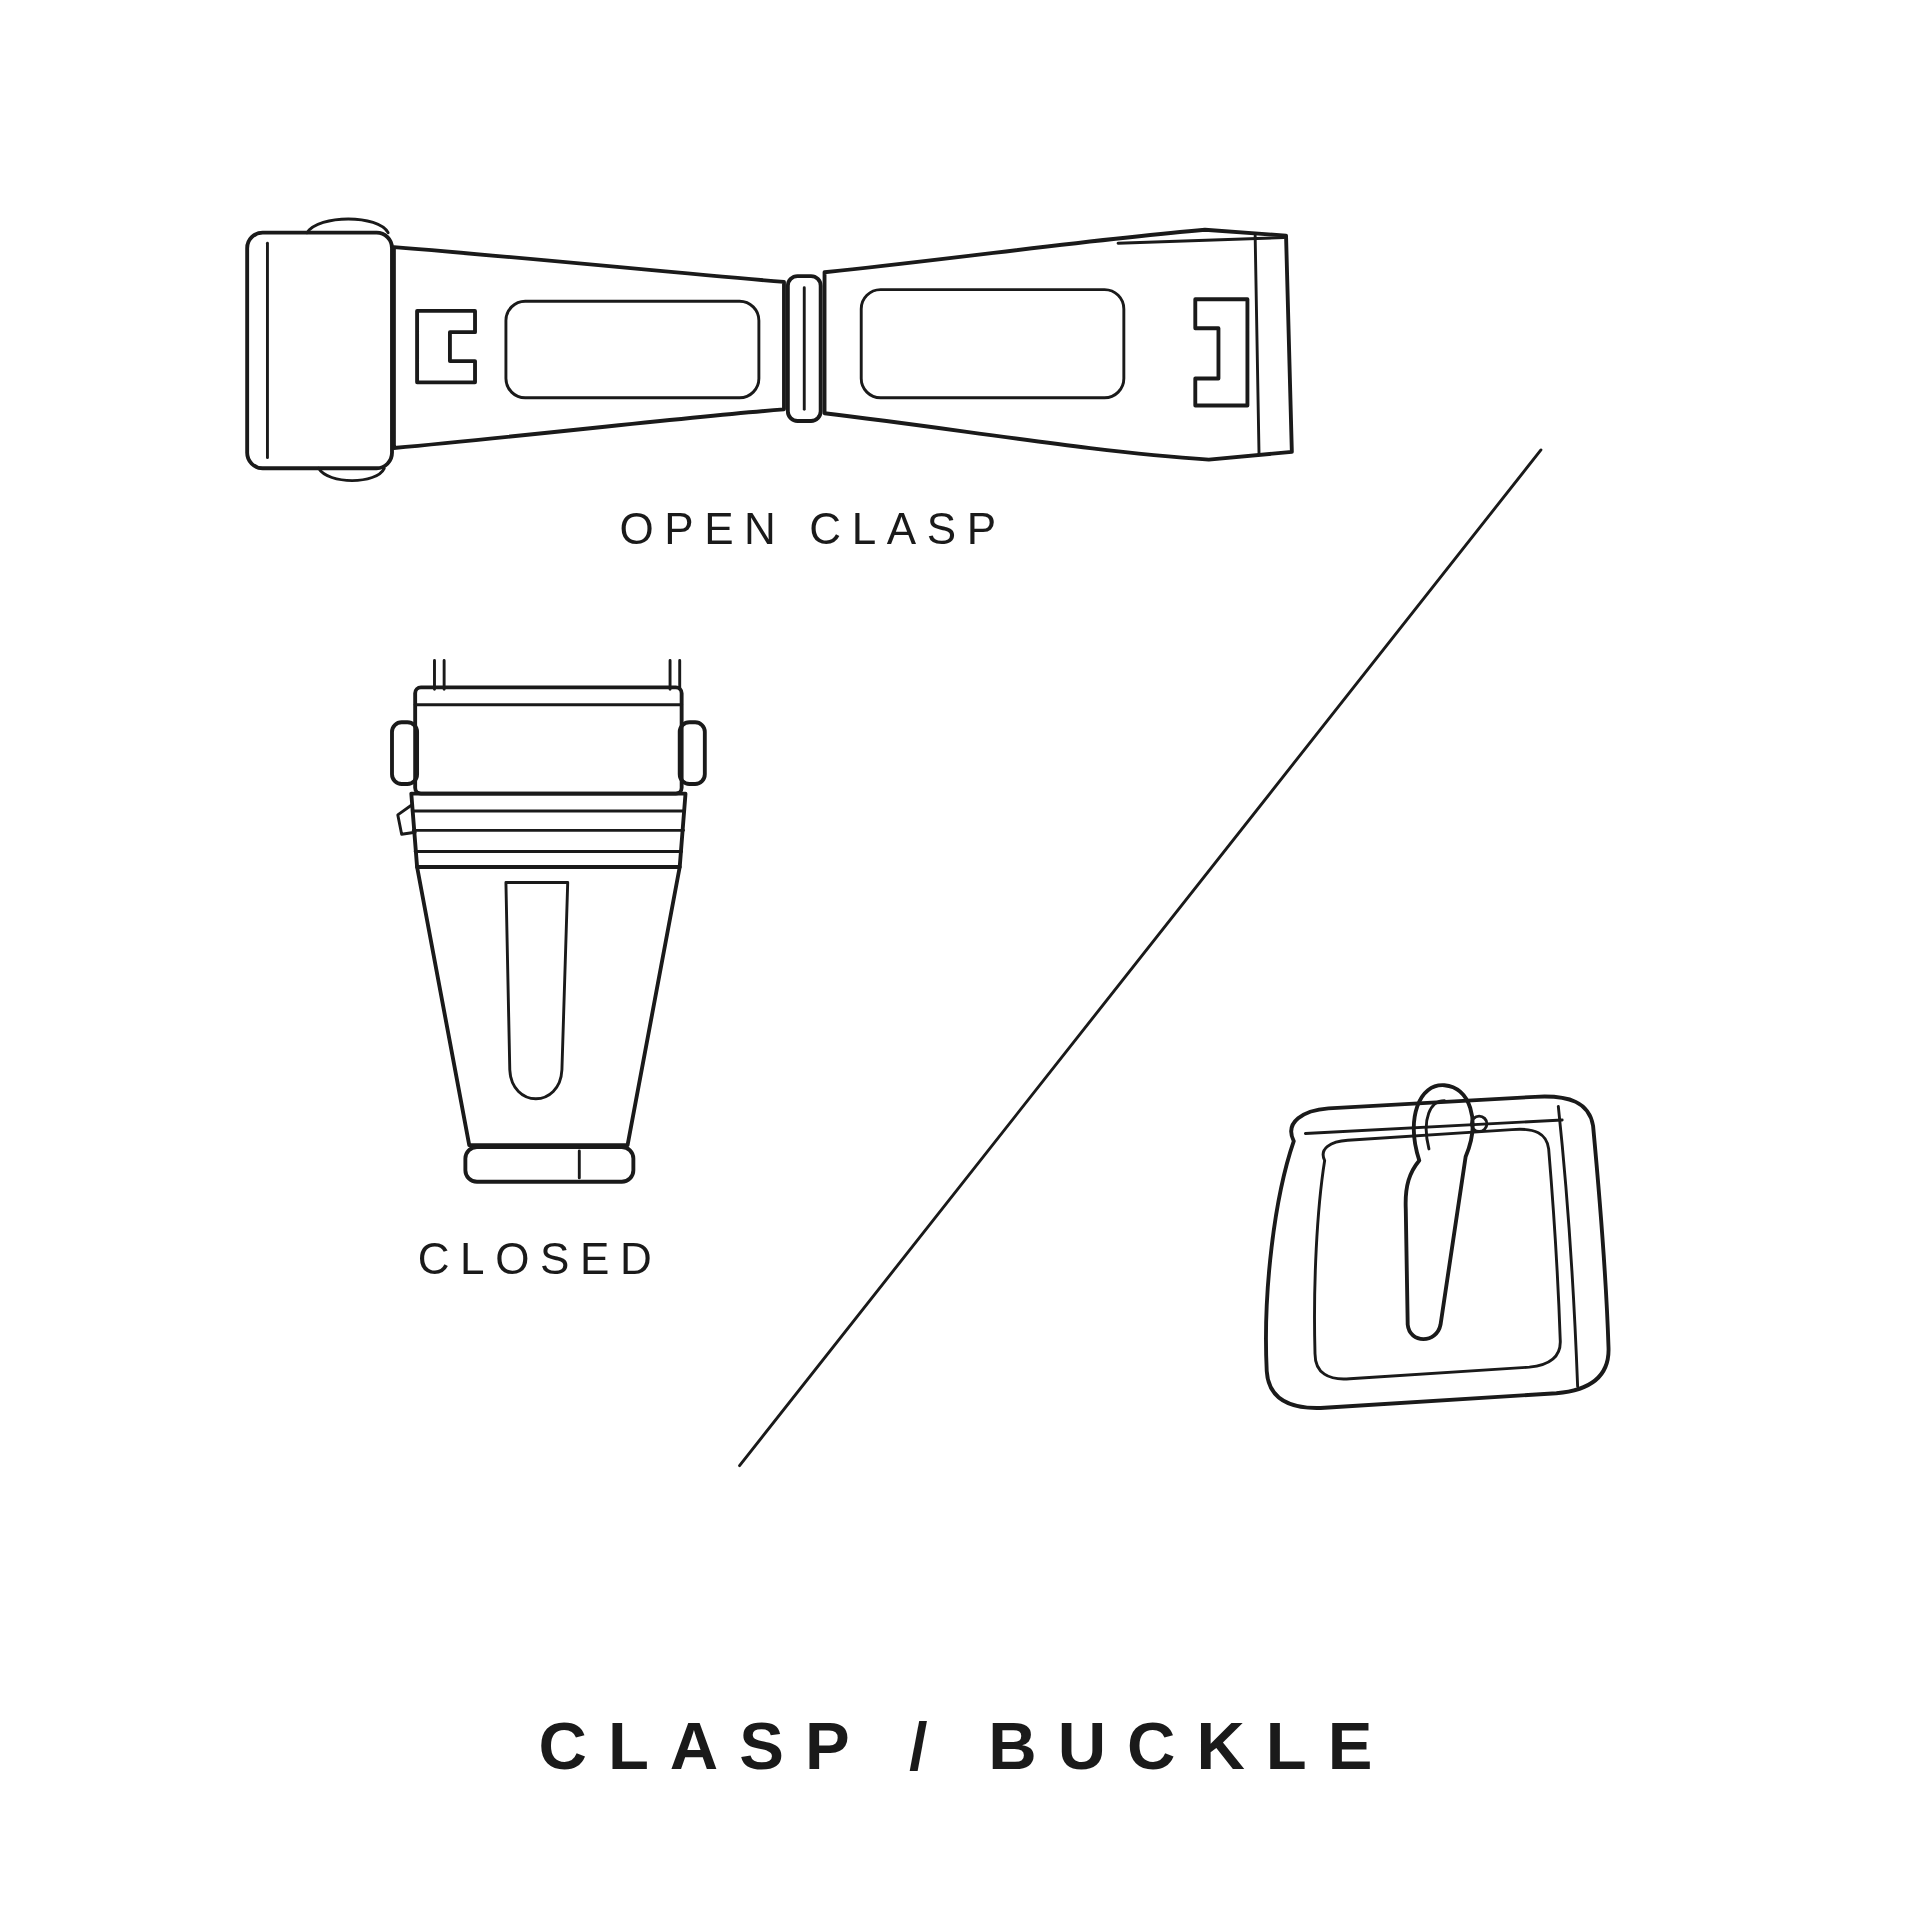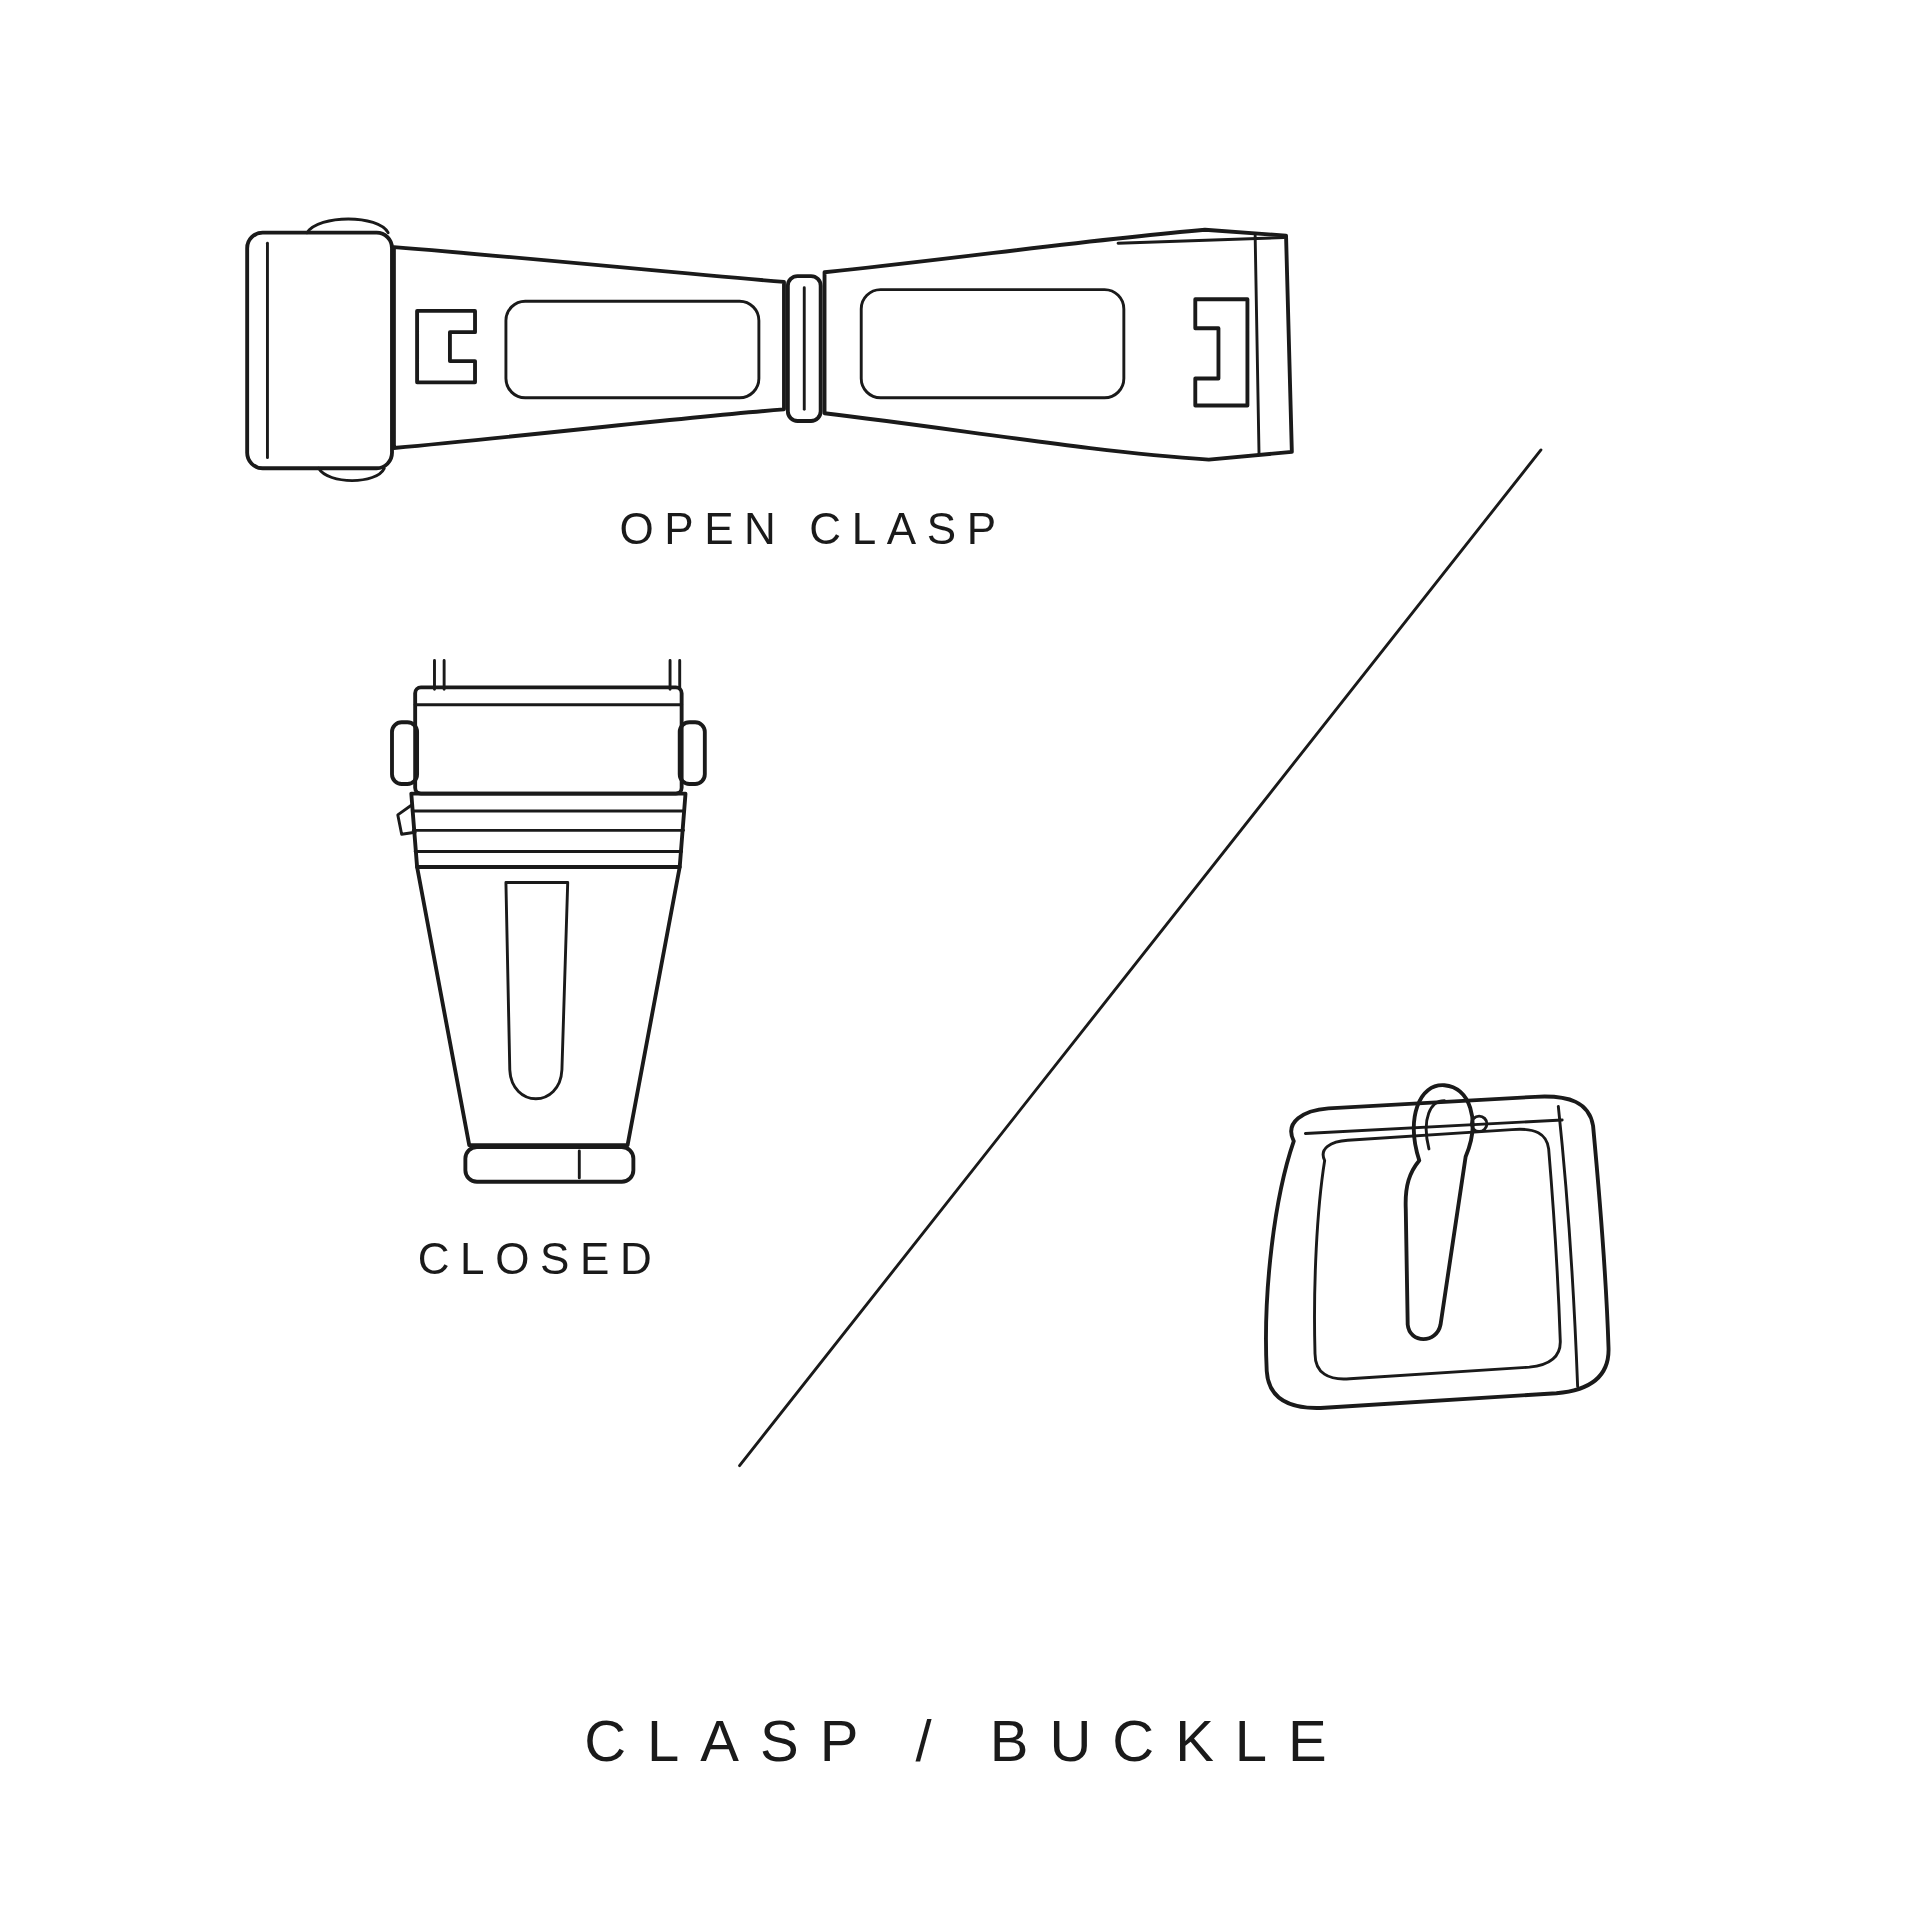--- a/index.html
+++ b/index.html
@@ -42,22 +42,22 @@
     color: var(--text);
     font-size: 44px;
     font-weight: 400;
     letter-spacing: 10.6px;
     white-space: nowrap;
   }
   .title {
     position: absolute;
     transform: translateX(-50%);
     color: var(--text);
-    font-size: 58px;
-    font-weight: 400;
+    font-size: 67px;
+    font-weight: 700;
     letter-spacing: 21px;
     white-space: nowrap;
   }
 </style>
 </head>
 <body>
 
 <div class="canvas">
 
   <svg class="art" viewBox="0 0 2000 2000" aria-hidden="true">

